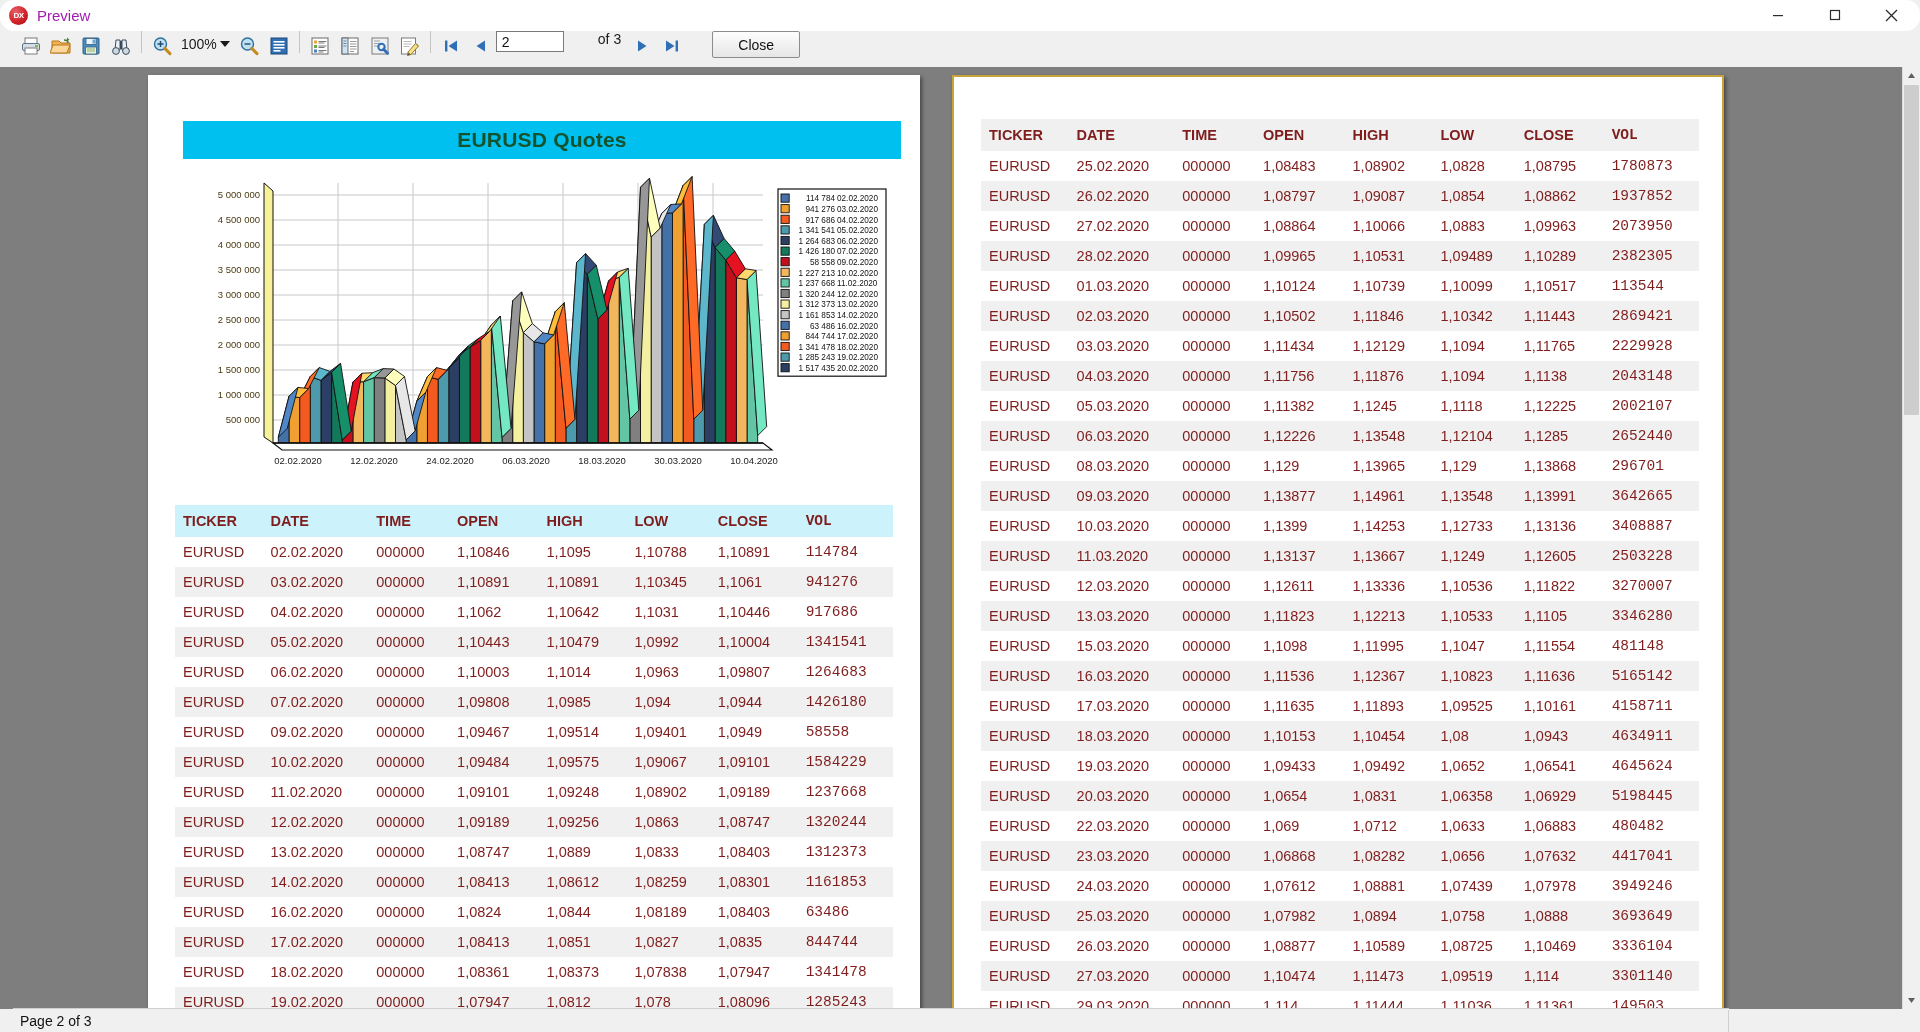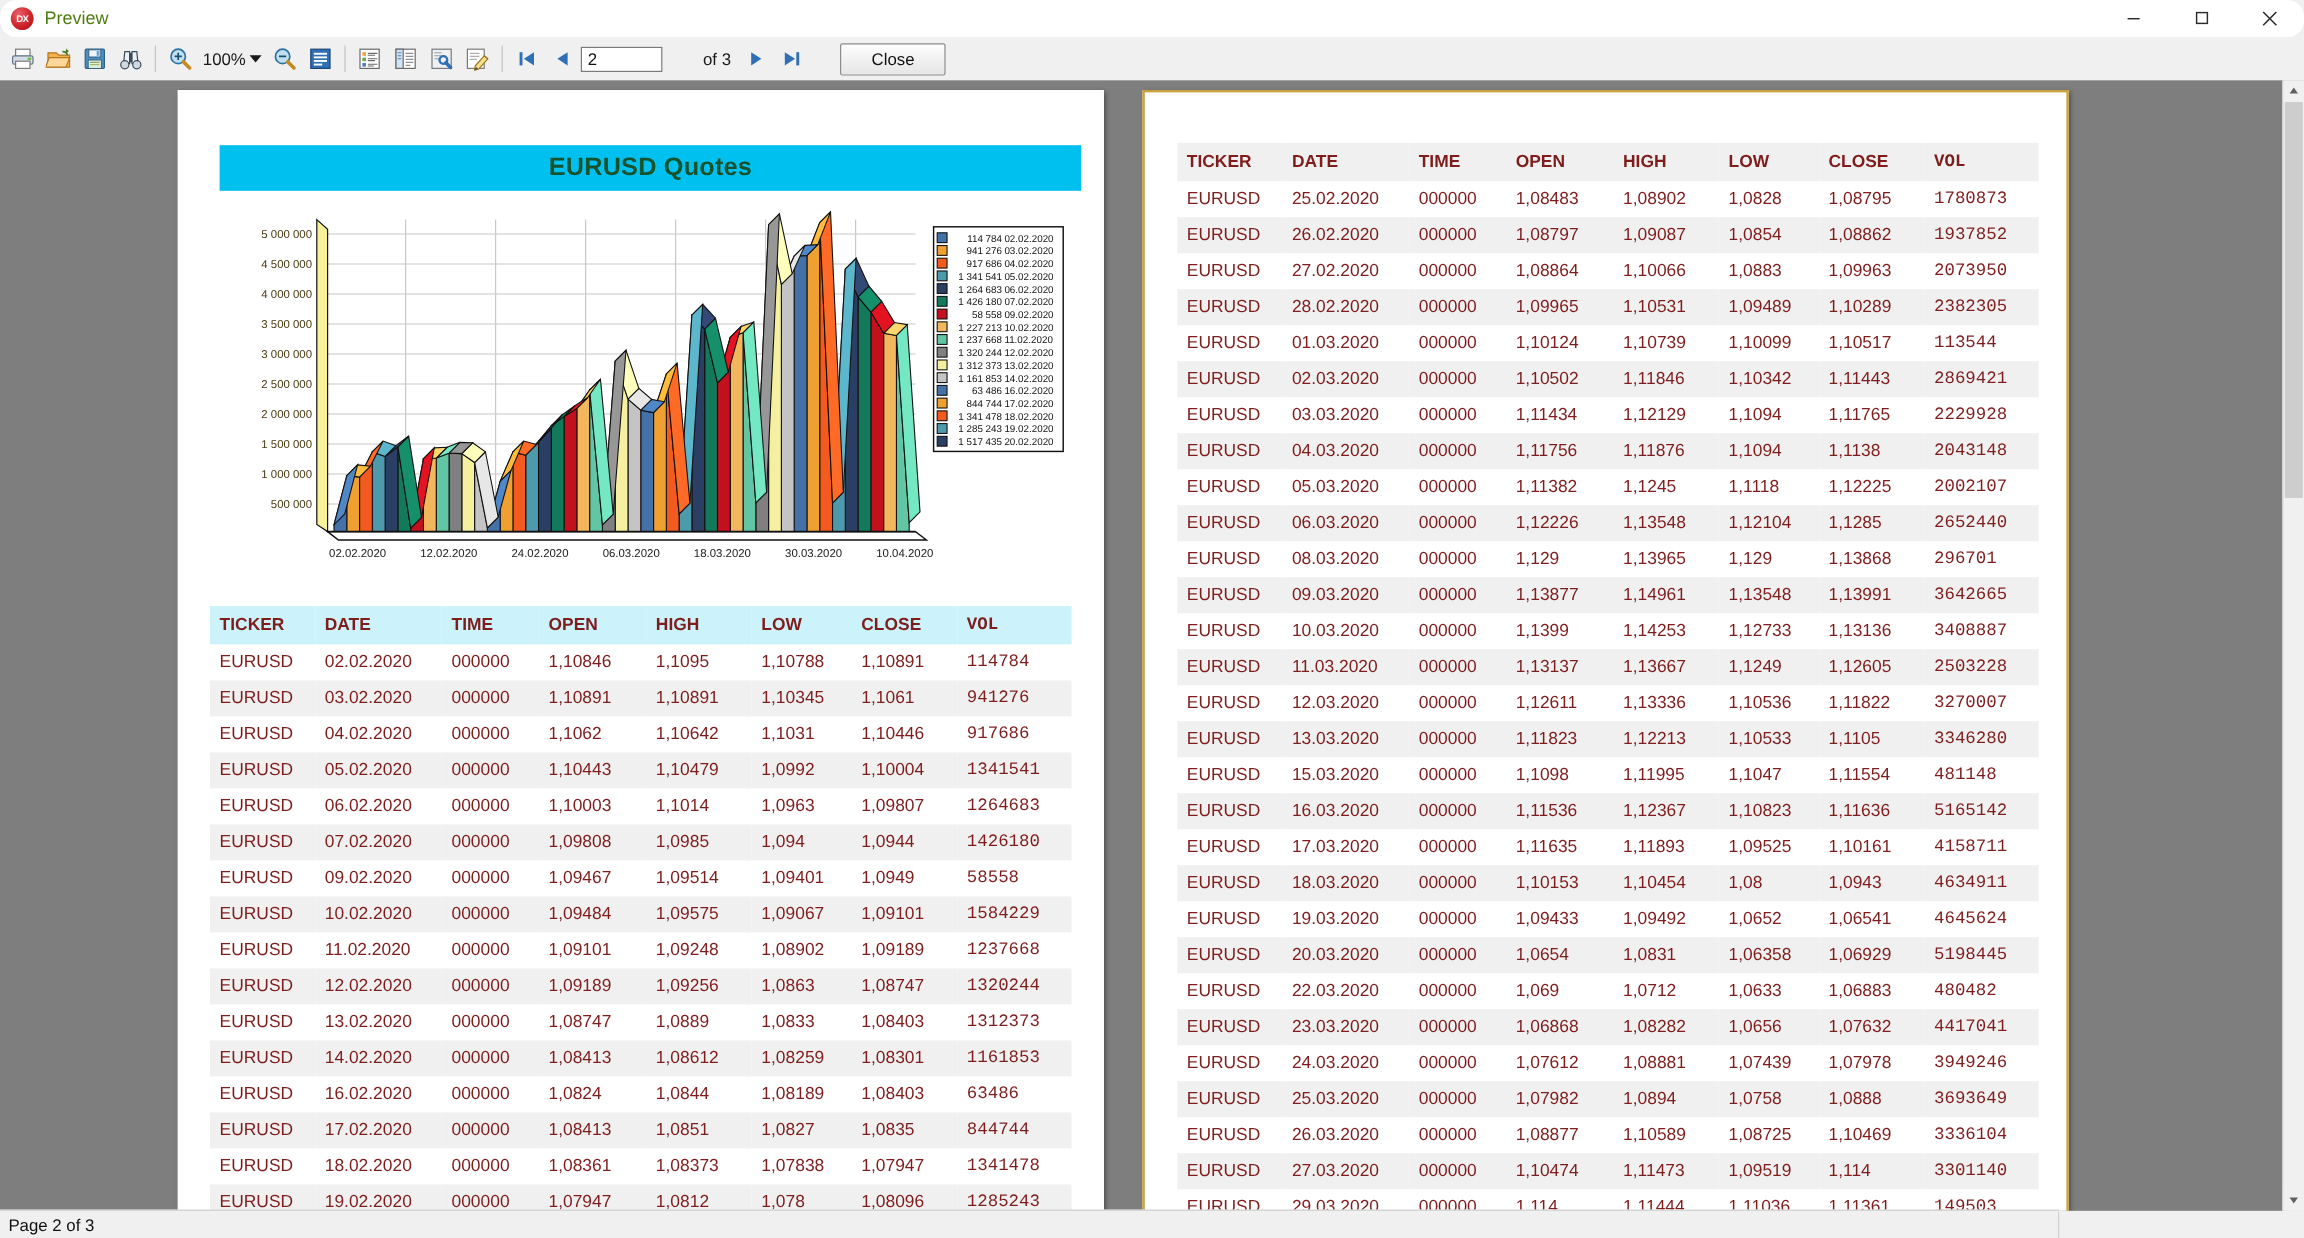--- a/index.html
+++ b/index.html
@@ -8,27 +8,27 @@
     font-family:"Liberation Sans",sans-serif;
     background:#ffffff;
     -webkit-font-smoothing:antialiased;
   }
   
   #app{position:relative;width:1920px;height:1032px;background:#f0f0f0;}
   .titlebar{height:30px;background:#ffffff;display:flex;align-items:center;border-bottom:1px solid #ffffff;border-radius:14px;}
   .title-left{display:flex;align-items:center;padding-left:9px;gap:9px;}
   .dx-logo{width:19px;height:19px;border-radius:50%;background:radial-gradient(circle at 35% 30%,#e8606a 0%,#d2232a 55%,#9e0f16 100%);
            color:#fff;font-size:8px;font-weight:bold;display:flex;align-items:center;justify-content:center;letter-spacing:-0.5px;}
-  .title-text{font-size:15px;color:#4d7c0f;}
+  .title-text{font-size:15px;color:#a21caf;}
   .win-btns{margin-left:auto;display:flex;height:30px;}
   .win-btn{width:57px;height:30px;display:flex;align-items:center;justify-content:center;color:#2b2b2b;}
   .win-btn svg{display:block;}
 
   
-  .toolbar{height:36px;background:#f0f0f0;display:flex;align-items:center;padding-left:4px;gap:0px;
+  .toolbar{height:36px;background:#f0f0f0;display:flex;padding-left:16px;gap:0px;
            border-bottom:1px solid #cfcfcf;}
   .tb{width:30px;height:30px;display:flex;align-items:center;justify-content:center;}
   .tsep{width:1px;height:22px;background:#c4c4c4;margin:0 5px;}
   .zoombox{display:flex;align-items:center;gap:3px;padding:0 4px;height:26px;cursor:default;}
   .zoomtxt{font-size:14px;color:#1a1a1a;}
   .caret{width:0;height:0;border-left:5px solid transparent;border-right:5px solid transparent;border-top:6px solid #1a1a1a;}
   .pagebox{width:68px;height:21px;background:#fff;border:1px solid #7a7a7a;display:flex;align-items:center;
            padding-left:5px;font-size:14px;color:#111;box-sizing:border-box;}
   .oftxt{font-size:14px;color:#1a1a1a;padding:0 6px;margin-left:28px;}
   .closebtn{margin-left:25px;width:86px;height:25px;background:linear-gradient(#fdfdfd,#e6e6e6);
@@ -42,21 +42,21 @@
   .page.right{left:952px;top:8px;width:772px;height:945px;border:2px solid #c8a23c;box-sizing:border-box;}
 
   
   .vscroll{position:absolute;right:0;top:67px;width:17px;height:942px;background:#f0f0f0;border-left:1px solid #dcdcdc;}
   .vscroll .arrow{width:17px;height:17px;display:flex;align-items:center;justify-content:center;background:#f0f0f0;}
   .vscroll .thumb{position:absolute;left:1px;top:18px;width:15px;height:330px;background:#cdcdcd;border-radius:1px;}
   .vscroll .top{position:absolute;top:0;left:0;}
   .vscroll .bot{position:absolute;bottom:0;left:0;}
 
   
-  .statusbar{position:absolute;left:0;bottom:0;width:1716px;height:23px;background:#f0f0f0;border-top:1px solid #cfcfcf;
+  .statusbar{position:absolute;left:13px;bottom:0;width:1716px;height:23px;background:#f0f0f0;border-top:1px solid #cfcfcf;
              display:flex;align-items:center;justify-content:space-between;}
   .status-cell{font-size:14px;color:#111;padding-left:7px;}
   .status-div{width:1px;height:22px;background:#cfcfcf;margin-left:912px;}
 
   
   .rpt{position:relative;width:100%;height:100%;font-family:"Liberation Sans",sans-serif;}
   .banner{position:absolute;left:35px;top:46px;width:718px;height:38px;background:#00c0f0;
           display:flex;align-items:center;justify-content:center;}
   .banner span{font-size:21px;font-weight:bold;color:#14532d;letter-spacing:.2px;}
 

